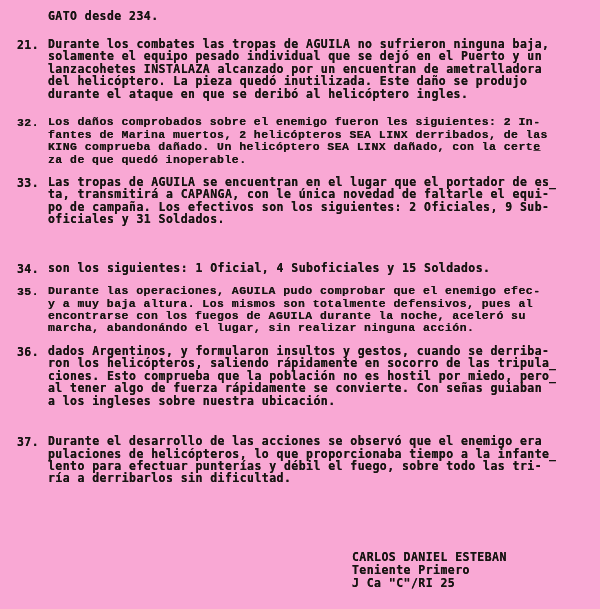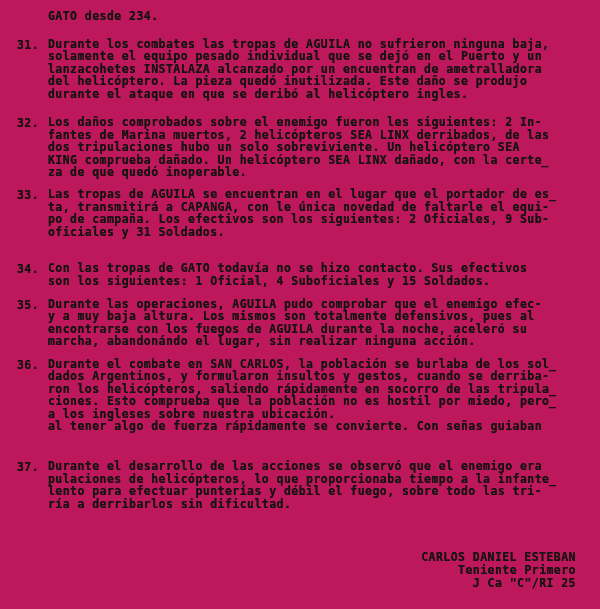--- a/index.html
+++ b/index.html
@@ -4,21 +4,21 @@
 <style>
   html, body {
     margin: 0;
     padding: 0;
     background: #ffffff;
   }
   .page {
     position: relative;
     width: 600px;
     height: 609px;
-    background: #be185d;
+    background: #f9a8d4;
     overflow: hidden;
     font-family: "DejaVu Sans Mono", "Liberation Mono", monospace;
     font-size: 11.5px;
     font-weight: 700;
     letter-spacing: 0.45px;
     color: #161412;
     text-shadow: 0 0 0.6px rgba(20,16,12,0.85);
   }
   .doc-header {
     position: absolute;
@@ -40,87 +40,84 @@
     left: -31px;
     top: 0;
   }
   .item .line {
     white-space: pre;
     line-height: 12.45px;
     height: 12.45px;
   }
   
   .item.m16 { margin-bottom: 16px; }
-  .item.m10 { margin-bottom: 10px; }
-  .item.m24 { margin-bottom: 24px; }
+  .item.m10 { margin-bottom: 10px; font-family: Liberation Mono, monospace; }
+  .item.m24 { margin-bottom: 36px; }
   .item.m11 { margin-bottom: 11px; }
   .item.m17 { margin-bottom: 28px; }
   .signature {
     position: absolute;
-    left: 360px;
+    left: 352px;
     top: 551px;
     width: 216px;
-    text-align: right;
+    text-align: left;
   }
   .signature div {
     line-height: 13.2px;
     white-space: pre;
   }
 </style>
 </head>
 <body>
 
 <div class="page">
 
   <div class="doc-header">GATO desde 234.</div>
 
   <div class="paragraphs" id="paragraphs">
       <div class="item m16">
-        <span class="num">31.</span>
+        <span class="num">21.</span>
         <div class="line">Durante los combates las tropas de AGUILA no sufrieron ninguna baja,</div>
         <div class="line">solamente el equipo pesado individual que se dejó en el Puerto y un</div>
         <div class="line">lanzacohetes INSTALAZA alcanzado por un encuentran de ametralladora</div>
         <div class="line">del helicóptero. La pieza quedó inutilizada. Este daño se produjo</div>
         <div class="line">durante el ataque en que se deribó al helicóptero ingles.</div>
       </div>
       <div class="item m10">
         <span class="num">32.</span>
         <div class="line">Los daños comprobados sobre el enemigo fueron les siguientes: 2 In-</div>
         <div class="line">fantes de Marina muertos, 2 helicópteros SEA LINX derribados, de las</div>
-        <div class="line">dos tripulaciones hubo un solo sobreviviente. Un helicóptero SEA</div>
         <div class="line">KING comprueba dañado. Un helicóptero SEA LINX dañado, con la certe̲</div>
         <div class="line">za de que quedó inoperable.</div>
       </div>
       <div class="item m24">
         <span class="num">33.</span>
         <div class="line">Las tropas de AGUILA se encuentran en el lugar que el portador de es̲</div>
         <div class="line">ta, transmitirá a CAPANGA, con le única novedad de faltarle el equi-</div>
         <div class="line">po de campaña. Los efectivos son los siguientes: 2 Oficiales, 9 Sub-</div>
         <div class="line">oficiales y 31 Soldados.</div>
       </div>
       <div class="item m11">
         <span class="num">34.</span>
-        <div class="line">Con las tropas de GATO todavía no se hizo contacto. Sus efectivos</div>
         <div class="line">son los siguientes: 1 Oficial, 4 Suboficiales y 15 Soldados.</div>
       </div>
       <div class="item m10">
         <span class="num">35.</span>
         <div class="line">Durante las operaciones, AGUILA pudo comprobar que el enemigo efec-</div>
         <div class="line">y a muy baja altura. Los mismos son totalmente defensivos, pues al</div>
         <div class="line">encontrarse con los fuegos de AGUILA durante la noche, aceleró su</div>
         <div class="line">marcha, abandonándo el lugar, sin realizar ninguna acción.</div>
       </div>
       <div class="item m17">
         <span class="num">36.</span>
-        <div class="line">Durante el combate en SAN CARLOS, la población se burlaba de los sol̲</div>
         <div class="line">dados Argentinos, y formularon insultos y gestos, cuando se derriba-</div>
         <div class="line">ron los helicópteros, saliendo rápidamente en socorro de las tripula̲</div>
         <div class="line">ciones. Esto comprueba que la población no es hostil por miedo, pero̲</div>
+        <div class="line">al tener algo de fuerza rápidamente se convierte. Con señas guiaban</div>
         <div class="line">a los ingleses sobre nuestra ubicación.</div>
-        <div class="line">al tener algo de fuerza rápidamente se convierte. Con señas guiaban</div>
       </div>
       <div class="item">
         <span class="num">37.</span>
         <div class="line">Durante el desarrollo de las acciones se observó que el enemigo era</div>
         <div class="line">pulaciones de helicópteros, lo que proporcionaba tiempo a la infante̲</div>
         <div class="line">lento para efectuar punterías y débil el fuego, sobre todo las tri-</div>
         <div class="line">ría a derribarlos sin dificultad.</div>
       </div>
     </div>
 

